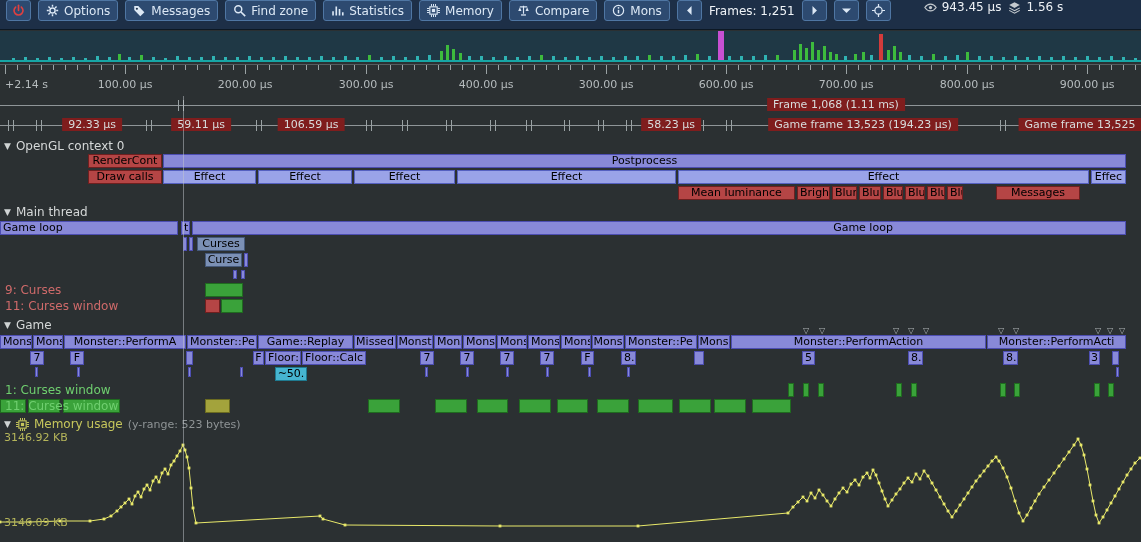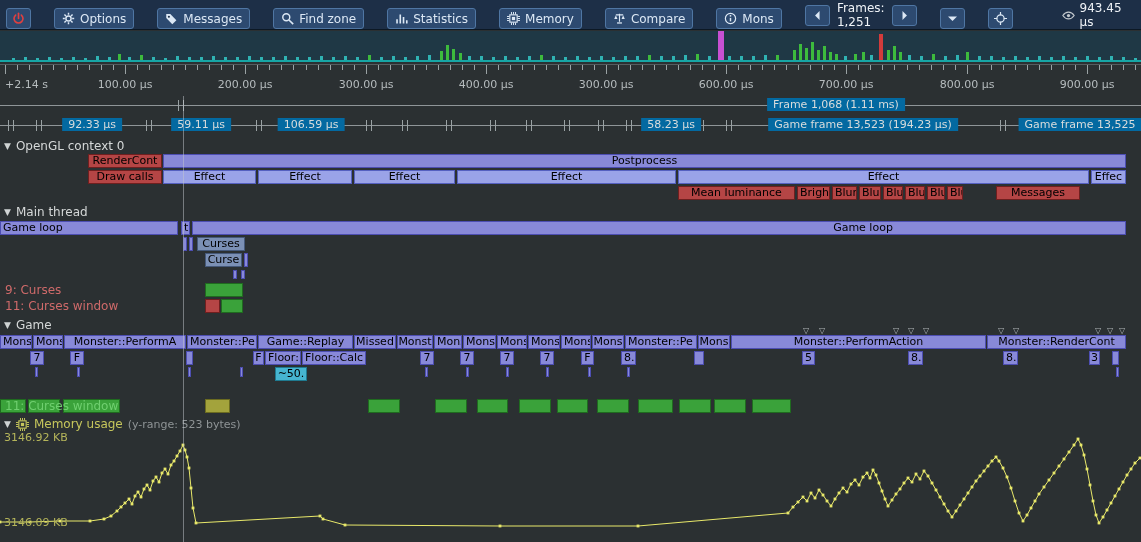--- a/index.html
+++ b/index.html
@@ -1,20 +1,20 @@
 <!DOCTYPE html>
 <html><head>
 <meta charset="utf-8">
 <style>
   *{margin:0;padding:0;box-sizing:border-box}
   body{background:#1a1d1e;font-family:"DejaVu Sans",sans-serif}
   .app{position:relative;width:1141px;height:542px;background:#2b3032;overflow:hidden;color:#d5d8d8}
 
   
-  .toolbar{position:absolute;left:0;top:0;width:100%;height:30px;background:#1d2f47;border-bottom:1px solid #0c1824;display:flex;align-items:flex-end;gap:23px;padding:0 6px;z-index:4}
+  .toolbar{position:absolute;left:0;top:0;width:100%;height:30px;background:#1d2f47;border-bottom:1px solid #0c1824;display:flex;align-items:flex-start;gap:7px;padding:0 6px;z-index:4}
   #toolbar-buttons{display:contents}
   .btn{display:inline-flex;align-items:center;gap:5px;background:#2d4a70;border:1px solid #4f76a3;border-radius:3px;color:#dce8f5;font-family:"DejaVu Sans",sans-serif;font-size:12px;padding:2px 7px;height:21px;cursor:pointer;white-space:nowrap}
   .btn.sq{padding:2px 5px}
   .ico{display:inline-flex;width:13px;height:13px;color:inherit}
   .ico svg{width:13px;height:13px;display:block}
   .ico.pw{color:#e04040}
   .ico.dim{color:#c3c9ce}
   .group{display:inline-flex;align-items:center;gap:4px}
   .frames-label{font-size:12px;color:#f0f4f8;margin:0 3px}
   .stat{display:inline-flex;align-items:center;gap:5px;font-size:12px;color:#eef2f6}
@@ -29,21 +29,21 @@
   .tick{position:absolute;top:0;width:1px;background:#9aa2a4}
   .tick.minor{height:5px}
   .tick.major{height:9px}
   .tlabel{position:absolute;top:13px;font-size:11px;color:#b6bcbe;transform:translateX(-50%);white-space:nowrap}
   .tlabel.left{transform:none}
 
   
   .band{position:absolute;left:0;width:100%;height:16px}
   .bline{position:absolute;left:0;right:0;top:8px;height:1px;background:#8f9598}
   .bsep{position:absolute;top:3px;width:1px;height:11px;background:#9aa2a4}
-  .blabel{position:absolute;top:1px;transform:translateX(-50%);background:#0369a1;padding:0 6px;font-size:11px;color:#d8dcdc;white-space:nowrap;z-index:2;cursor:pointer}
+  .blabel{position:absolute;top:1px;transform:translateX(-50%);background:#7f1d1d;padding:0 6px;font-size:11px;color:#d8dcdc;white-space:nowrap;z-index:2;cursor:pointer}
 
   
   .shead{position:absolute;left:4px;display:flex;align-items:center;gap:5px;font-size:12px;color:#d5d8d8;cursor:pointer;white-space:nowrap}
   .shead .arr{font-size:9px;color:#cfd3d3}
   .shead .memico{color:#c6c65c}
   .memtitle{color:#c6c65c}
   .memrange{color:#8f9496;font-size:11px}
 
   
   .zrow{position:absolute;left:0;width:100%;height:15px}
@@ -556,21 +556,21 @@
       <div class="zbar zp" style="left: 397px; width: 36px;">Monst</div>
       <div class="zbar zp" style="left: 434px; width: 28px; text-align: left; padding-left: 2px;">Monst</div>
       <div class="zbar zp" style="left: 463px; width: 33px; text-align: left; padding-left: 2px;">Monst</div>
       <div class="zbar zp" style="left: 497px; width: 30px; text-align: left; padding-left: 2px;">Monsti</div>
       <div class="zbar zp" style="left: 528px; width: 32px; text-align: left; padding-left: 2px;">Monste</div>
       <div class="zbar zp" style="left: 561px; width: 30px; text-align: left; padding-left: 2px;">Monste</div>
       <div class="zbar zp" style="left: 592px; width: 32px;">Mons</div>
       <div class="zbar zp" style="left: 625px; width: 72px; text-align: left; padding-left: 2px;">Monster::Pe</div>
       <div class="zbar zp" style="left: 698px; width: 32px;">Mons</div>
       <div class="zbar zp" style="left: 731px; width: 255px;">Monster::PerformAction</div>
-      <div class="zbar zp" style="left: 987px; width: 139px;">Monster::RenderCont</div>
+      <div class="zbar zp" style="left: 987px; width: 139px;">Monster::PerformActi</div>
     </div>
   <div class="zrow" id="game-row-2" style="top:351px">
       <div class="zbar zp" style="left: 30px; width: 14px;">7</div>
       <div class="zbar zp" style="left: 70px; width: 14px;">F</div>
       <div class="zbar zp" style="left: 186px; width: 7px;"></div>
       <div class="zbar zp" style="left: 253px; width: 11px;">F</div>
       <div class="zbar zp" style="left: 265px; width: 36px; text-align: left; padding-left: 2px;">Floor:</div>
       <div class="zbar zp" style="left: 302px; width: 64px; text-align: left; padding-left: 2px;">Floor::Calc</div>
       <div class="zbar zp" style="left: 420px; width: 14px;">7</div>
       <div class="zbar zp" style="left: 460px; width: 14px;">7</div>
@@ -591,20 +591,32 @@
       <div class="zbar zp" style="left: 77px; width: 3px; height: 10px;"></div>
       <div class="zbar zp" style="left: 188px; width: 3px; height: 10px;"></div>
       <div class="zbar zp" style="left: 240px; width: 3px; height: 10px;"></div>
       <div class="zbar zp" style="left: 425px; width: 3px; height: 10px;"></div>
       <div class="zbar zp" style="left: 466px; width: 3px; height: 10px;"></div>
       <div class="zbar zp" style="left: 506px; width: 3px; height: 10px;"></div>
       <div class="zbar zp" style="left: 546px; width: 3px; height: 10px;"></div>
       <div class="zbar zp" style="left: 588px; width: 3px; height: 10px;"></div>
       <div class="zbar zp" style="left: 627px; width: 3px; height: 10px;"></div>
       <div class="zbar zp" style="left: 1116px; width: 3px; height: 10px;"></div>
+    </div>
+  <div class="zrow" id="lock-row-1g" style="top:383px">
+      <span class="lockl lgreen">1: Curses window</span>
+      <div class="zbar zg" style="left: 788px; width: 6px;"></div>
+      <div class="zbar zg" style="left: 803px; width: 6px;"></div>
+      <div class="zbar zg" style="left: 818px; width: 6px;"></div>
+      <div class="zbar zg" style="left: 896px; width: 6px;"></div>
+      <div class="zbar zg" style="left: 911px; width: 6px;"></div>
+      <div class="zbar zg" style="left: 1000px; width: 6px;"></div>
+      <div class="zbar zg" style="left: 1014px; width: 6px;"></div>
+      <div class="zbar zg" style="left: 1094px; width: 6px;"></div>
+      <div class="zbar zg" style="left: 1108px; width: 6px;"></div>
     </div>
   <div class="zrow" id="lock-row-11g" style="top:399px">
       <span class="lockl lgreen">11: Curses window</span>
       <div class="zbar zg" style="left: 0px; width: 26px;"></div>
       <div class="zbar zg" style="left: 28px; width: 32px;"></div>
       <div class="zbar zg" style="left: 63px; width: 57px;"></div>
       <div class="zbar zo" style="left: 205px; width: 25px;"></div>
       <div class="zbar zg" style="left: 368px; width: 32px;"></div>
       <div class="zbar zg" style="left: 435px; width: 32px;"></div>
       <div class="zbar zg" style="left: 477px; width: 31px;"></div>

